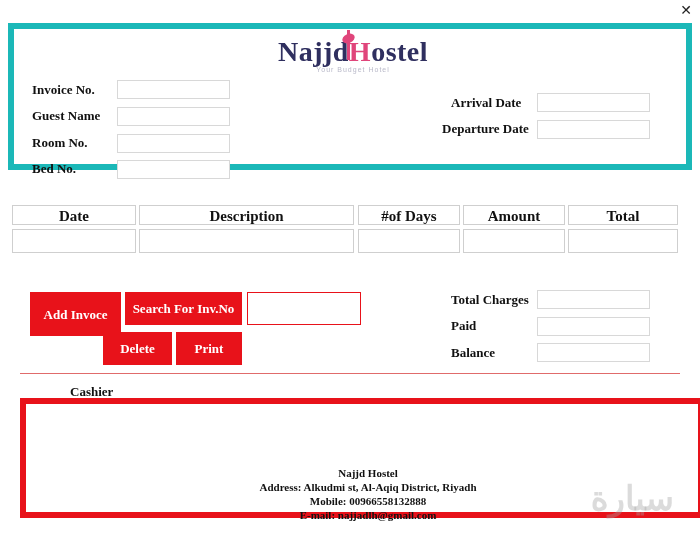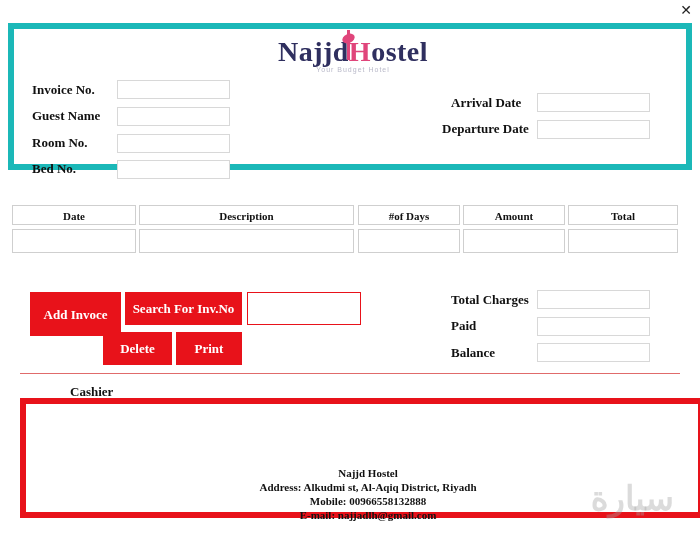--- a/index.html
+++ b/index.html
@@ -119,21 +119,21 @@
     outline: none;
   }
 
   
   .grid-head-cell, .grid-body-cell {
     position: absolute;
     border: 1px solid #cfcfcf;
     box-sizing: border-box;
     background: #ffffff;
     font-family: "Liberation Serif", serif;
-    font-size: 11px;
+    font-size: 15px;
     font-weight: bold;
     color: #111;
     text-align: center;
     line-height: 20px;
   }
   .grid-body-cell {
     font-weight: normal;
     background: #ffffff;
   }
 

